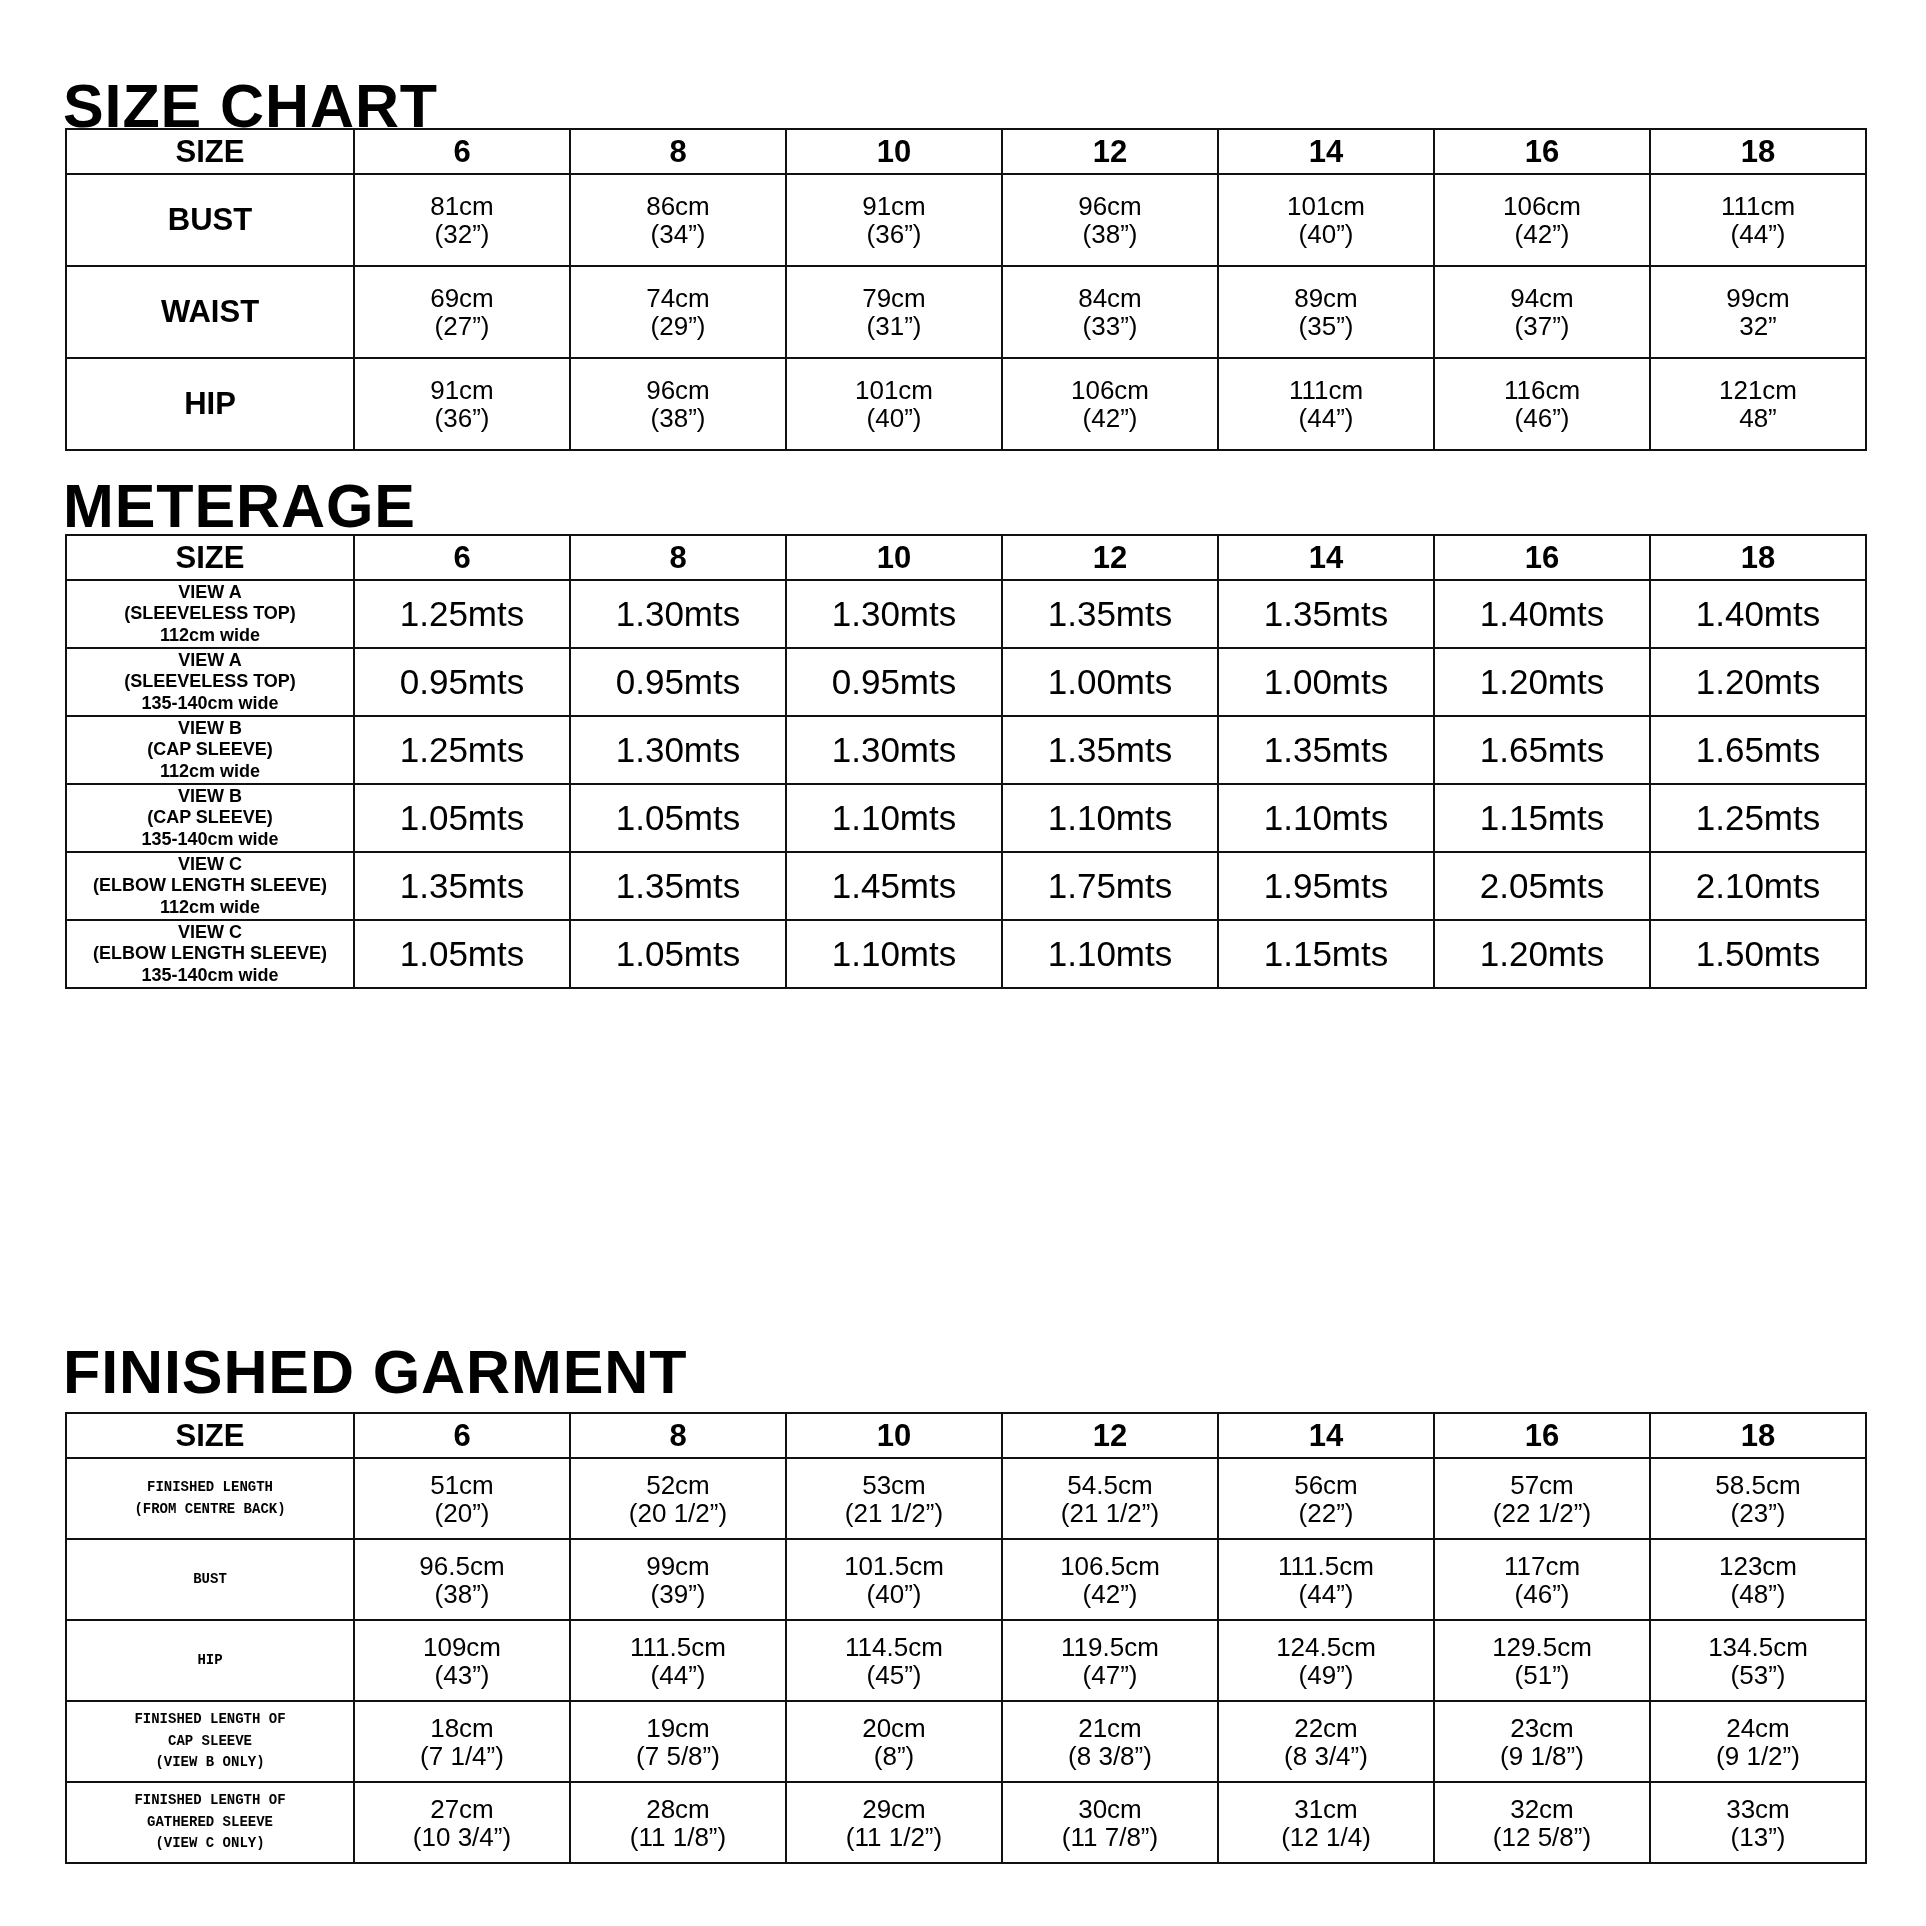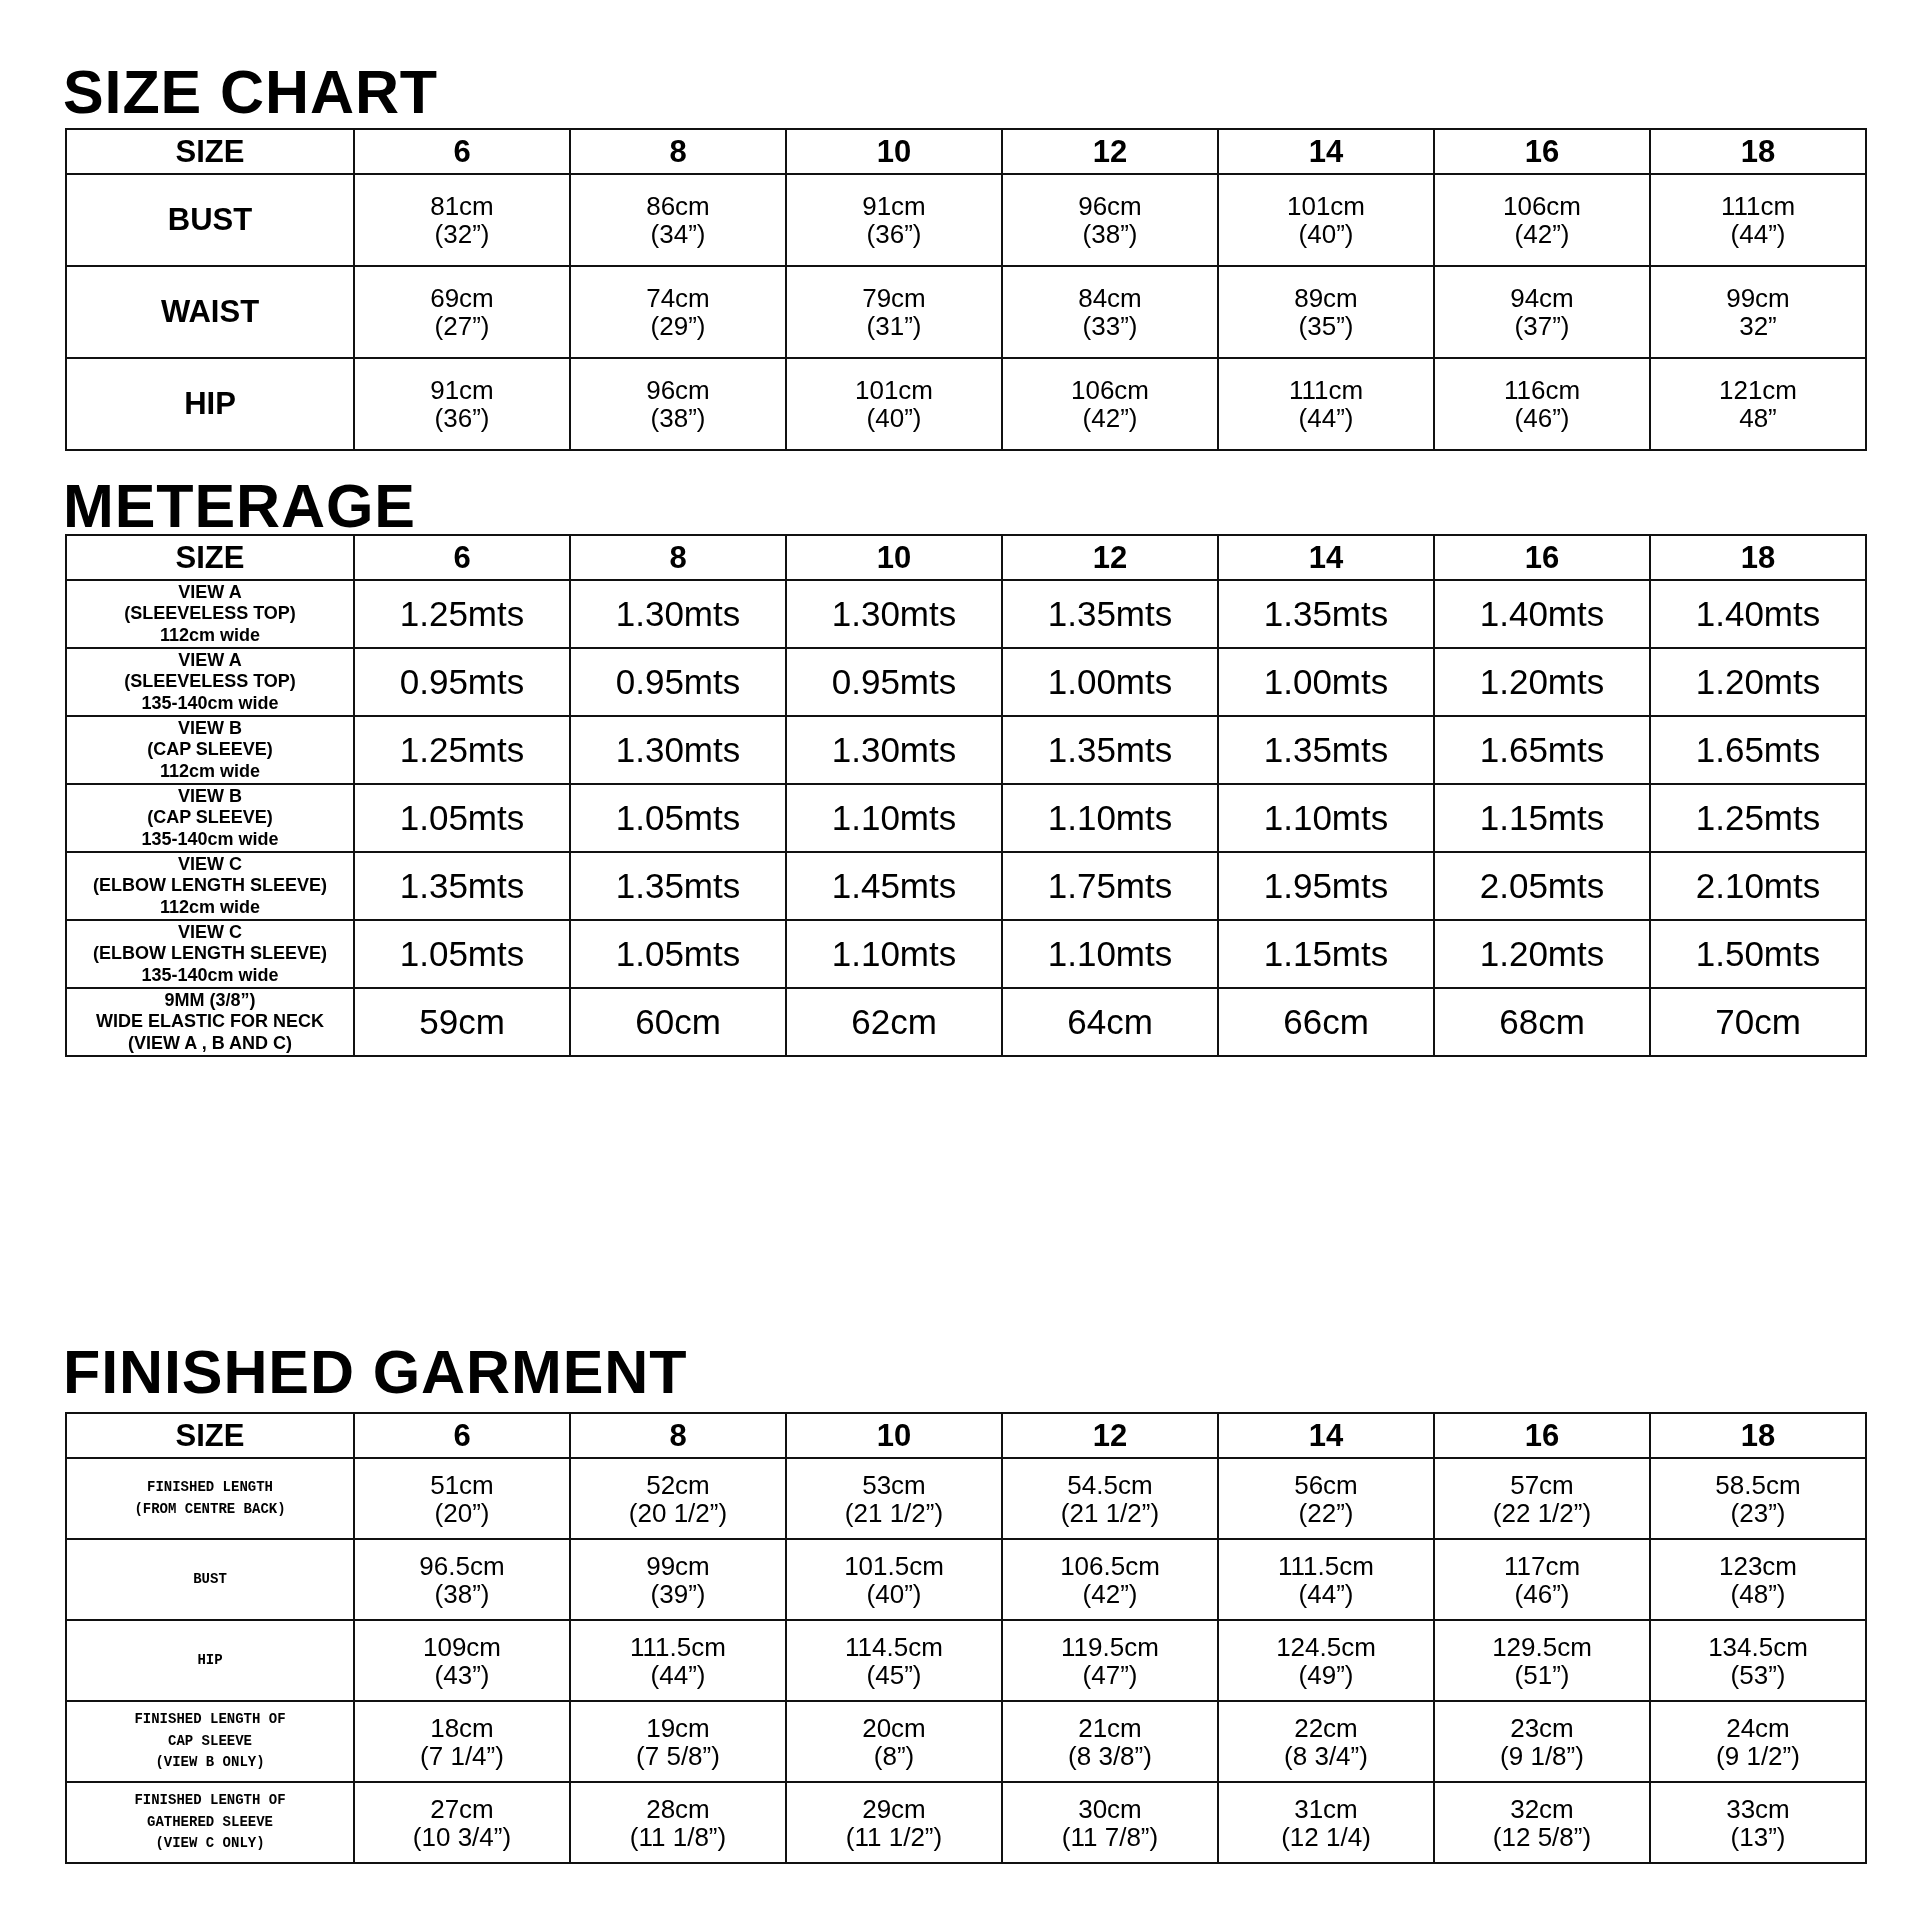--- a/index.html
+++ b/index.html
@@ -13,21 +13,21 @@
   .row-label { font-weight:bold; }
   .cell-two { font-size:26px; line-height:28px; }
   .cell-one { font-size:35px; }
   .lab-big { font-size:31px; }
   .lab-small { font-size:18px; line-height:21.4px; font-weight:bold; }
   .lab-fg { font-size:14px; line-height:21.4px; font-weight:bold;font-family:Liberation Mono, monospace; }
   .line { display:block; }
   #t-size { top:128px; }
   #t-size tr.hdr { height:45px; }
   #t-size tr.body { height:92px; }
-  #title-size { top:62px; }
+  #title-size { top:76px; }
   #title-meter { top:476px; }
   #t-meter { top:534px; }
   #t-meter tr.hdr { height:45px; }
   #t-meter tr.body { height:68px; }
   #title-fg { top:1342px;text-align:right; }
   #t-fg { top:1412px; }
   #t-fg tr.hdr { height:45px; }
   #t-fg tr.body { height:81px; }
 </style>
 </head>
@@ -252,34 +252,20 @@
           <span class="line">135-140cm wide</span>
         </td>
     <td class="cell-one">1.05mts</td>
     <td class="cell-one">1.05mts</td>
     <td class="cell-one">1.10mts</td>
     <td class="cell-one">1.10mts</td>
     <td class="cell-one">1.15mts</td>
     <td class="cell-one">1.20mts</td>
     <td class="cell-one">1.50mts</td>
   </tr>
-  <tr class="body">
-    <td class="lab-small">
-          <span class="line">9MM (3/8”)</span>
-          <span class="line">WIDE ELASTIC FOR NECK</span>
-          <span class="line">(VIEW A , B AND C)</span>
-        </td>
-    <td class="cell-one">59cm</td>
-    <td class="cell-one">60cm</td>
-    <td class="cell-one">62cm</td>
-    <td class="cell-one">64cm</td>
-    <td class="cell-one">66cm</td>
-    <td class="cell-one">68cm</td>
-    <td class="cell-one">70cm</td>
-  </tr>
 </tbody>
   </table>
 
 <h1 id="title-fg" class="section-title">FINISHED GARMENT</h1>
 <table id="t-fg" class="grid">
   <colgroup>
       <col class="c-label">
       <col class="c-size">
       <col class="c-size">
       <col class="c-size">

